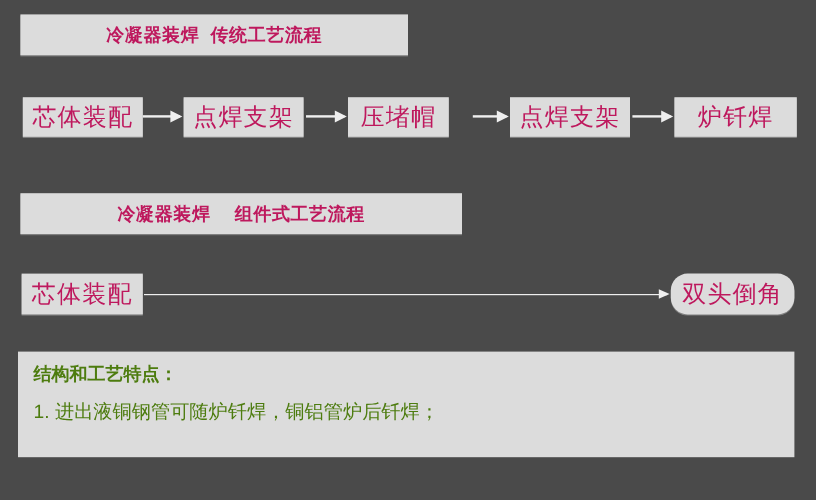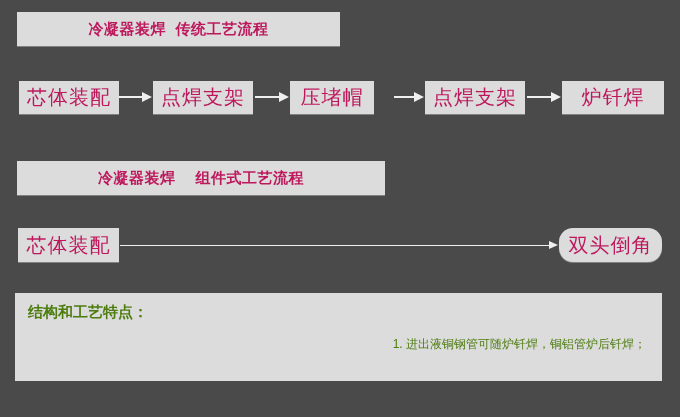--- a/index.html
+++ b/index.html
@@ -20,21 +20,21 @@
     content:"";position:absolute;right:-2px;top:-6px;width:0;height:0;
     border-left:10px solid #efefef;border-top:5px solid transparent;border-bottom:5px solid transparent;
   }
   .arrow.thin{border-top-width:1px;}
   .arrow.thin::after{top:-5px;border-left:9px solid #efefef;border-top-width:4px;border-bottom-width:4px;}
   .notes{
     position:absolute;background:#dcdcdc;color:#4d7c0f;
     box-sizing:border-box;padding:10px 16px 0 13px;text-align:left;
   }
   .notes-title{font-weight:bold;font-size:15px;margin:0 0 10px 0;}
-  .notes-line{font-size:12px;line-height:24px;margin:0;text-align:right;}
+  .notes-line{font-size:16px;line-height:24px;margin:0;}
 </style>
 </head>
 <body>
 
 <div class="box hdr" style="left:17px;top:12px;width:323px;height:34px;">冷凝器装焊  传统工艺流程</div>
 
 <div class="box step" style="left:19px;top:81px;width:100px;height:33px;">芯体装配</div>
 <div class="arrow" style="left:119px;top:96px;width:31px;"></div>
 <div class="box step" style="left:153px;top:81px;width:100px;height:33px;">点焊支架</div>
 <div class="arrow" style="left:255px;top:96px;width:32px;"></div>

